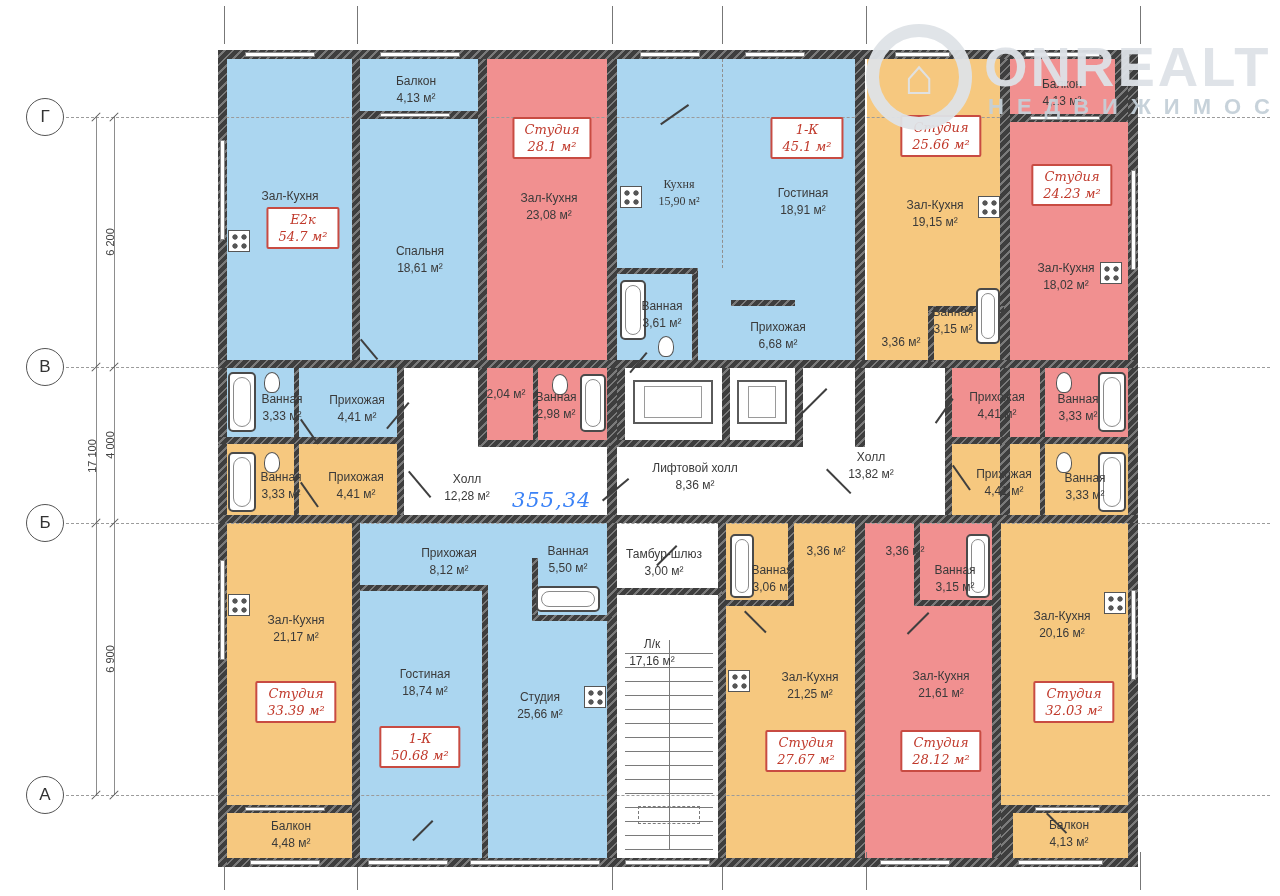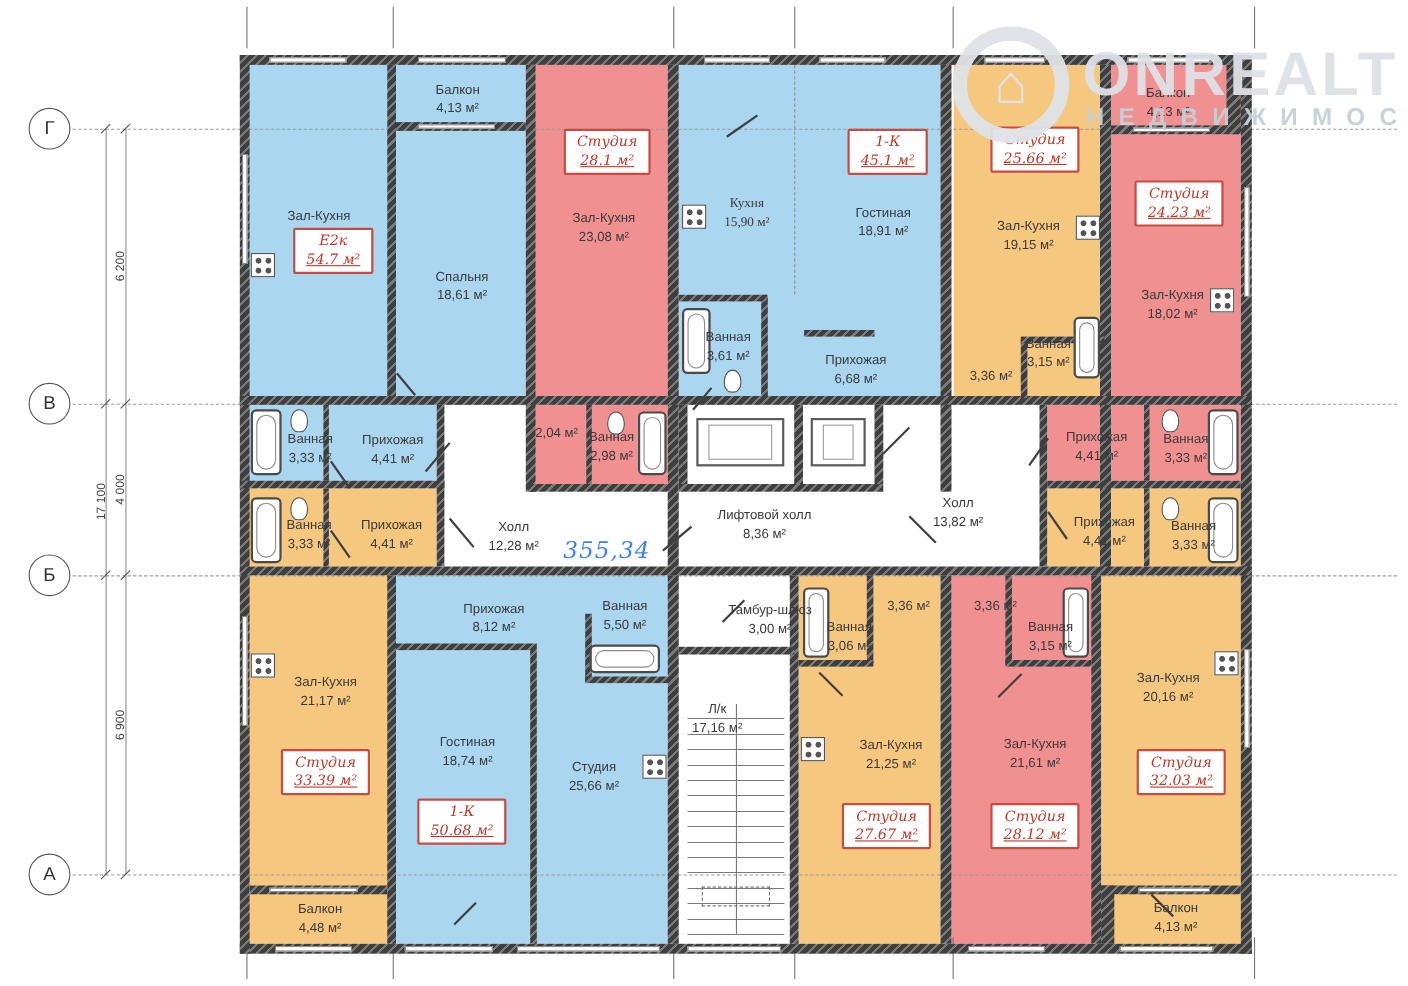--- a/index.html
+++ b/index.html
@@ -7,21 +7,21 @@
           font-family:"Liberation Sans",sans-serif}
   .region{position:absolute;z-index:1}
   .wall{position:absolute;z-index:3;
         background:repeating-linear-gradient(135deg,#3e3e3e 0 4px,#7a7a7a 4px 6px)}
   .window{position:absolute;z-index:4;background:#fff;border:1px solid #8a8a8a;box-sizing:border-box}
   .room-label{position:absolute;z-index:5;transform:translate(-50%,-50%);text-align:center;
               font-size:12px;line-height:17px;color:#3a3a3a;white-space:nowrap}
   .badge{position:absolute;z-index:6;transform:translate(-50%,-50%);background:#fff;
          border:2px solid #c84b42;border-radius:2px;padding:2px 10px;text-align:center;
          font:italic 13px/17px "DejaVu Serif",serif;color:#c0392b;white-space:nowrap}
-  .badge .a{text-decoration:underline}
+  .badge .a{}
   .tub{position:absolute;z-index:4;background:#fff;border:2px solid #4a4a4a;border-radius:5px;box-sizing:border-box}
   .tub>div{position:absolute;left:3px;right:3px;top:3px;bottom:3px;border:1px solid #8a8a8a;border-radius:9px}
   .stove{position:absolute;z-index:4;width:22px;height:22px;background:#fff;border:1px solid #555;box-sizing:border-box;
          background-image:radial-gradient(circle at 6px 6px,#555 2.3px,transparent 3px),
                           radial-gradient(circle at 15px 6px,#555 2.3px,transparent 3px),
                           radial-gradient(circle at 6px 15px,#555 2.3px,transparent 3px),
                           radial-gradient(circle at 15px 15px,#555 2.3px,transparent 3px)}
   .toilet{position:absolute;z-index:4;width:16px;height:21px;background:#fff;border:1.5px solid #555;
           border-radius:50% 50% 42% 42%;box-sizing:border-box}
   .car{position:absolute;z-index:4;background:#fff;border:2px solid #5a5a5a;box-sizing:border-box}
@@ -239,21 +239,21 @@
         <div>4,41 м²</div>
       </div>
       <div class="room-label" style="left: 1004px; top: 483px;">
         <div>Прихожая</div>
         <div>4,41 м²</div>
       </div>
       <div class="room-label" style="left: 1085px; top: 487px;">
         <div>Ванная</div>
         <div>3,33 м²</div>
       </div>
-      <div class="room-label" style="left: 700px; top: 563px;">
+      <div class="room-label" style="left: 664px; top: 563px;">
         <div>Тамбур-шлюз</div>
         <div>3,00 м²</div>
       </div>
       <div class="room-label" style="left: 652px; top: 653px;">
         <div>Л/к</div>
         <div>17,16 м²</div>
       </div>
       <div class="room-label" style="left: 296px; top: 629px;">
         <div>Зал-Кухня</div>
         <div>21,17 м²</div>

